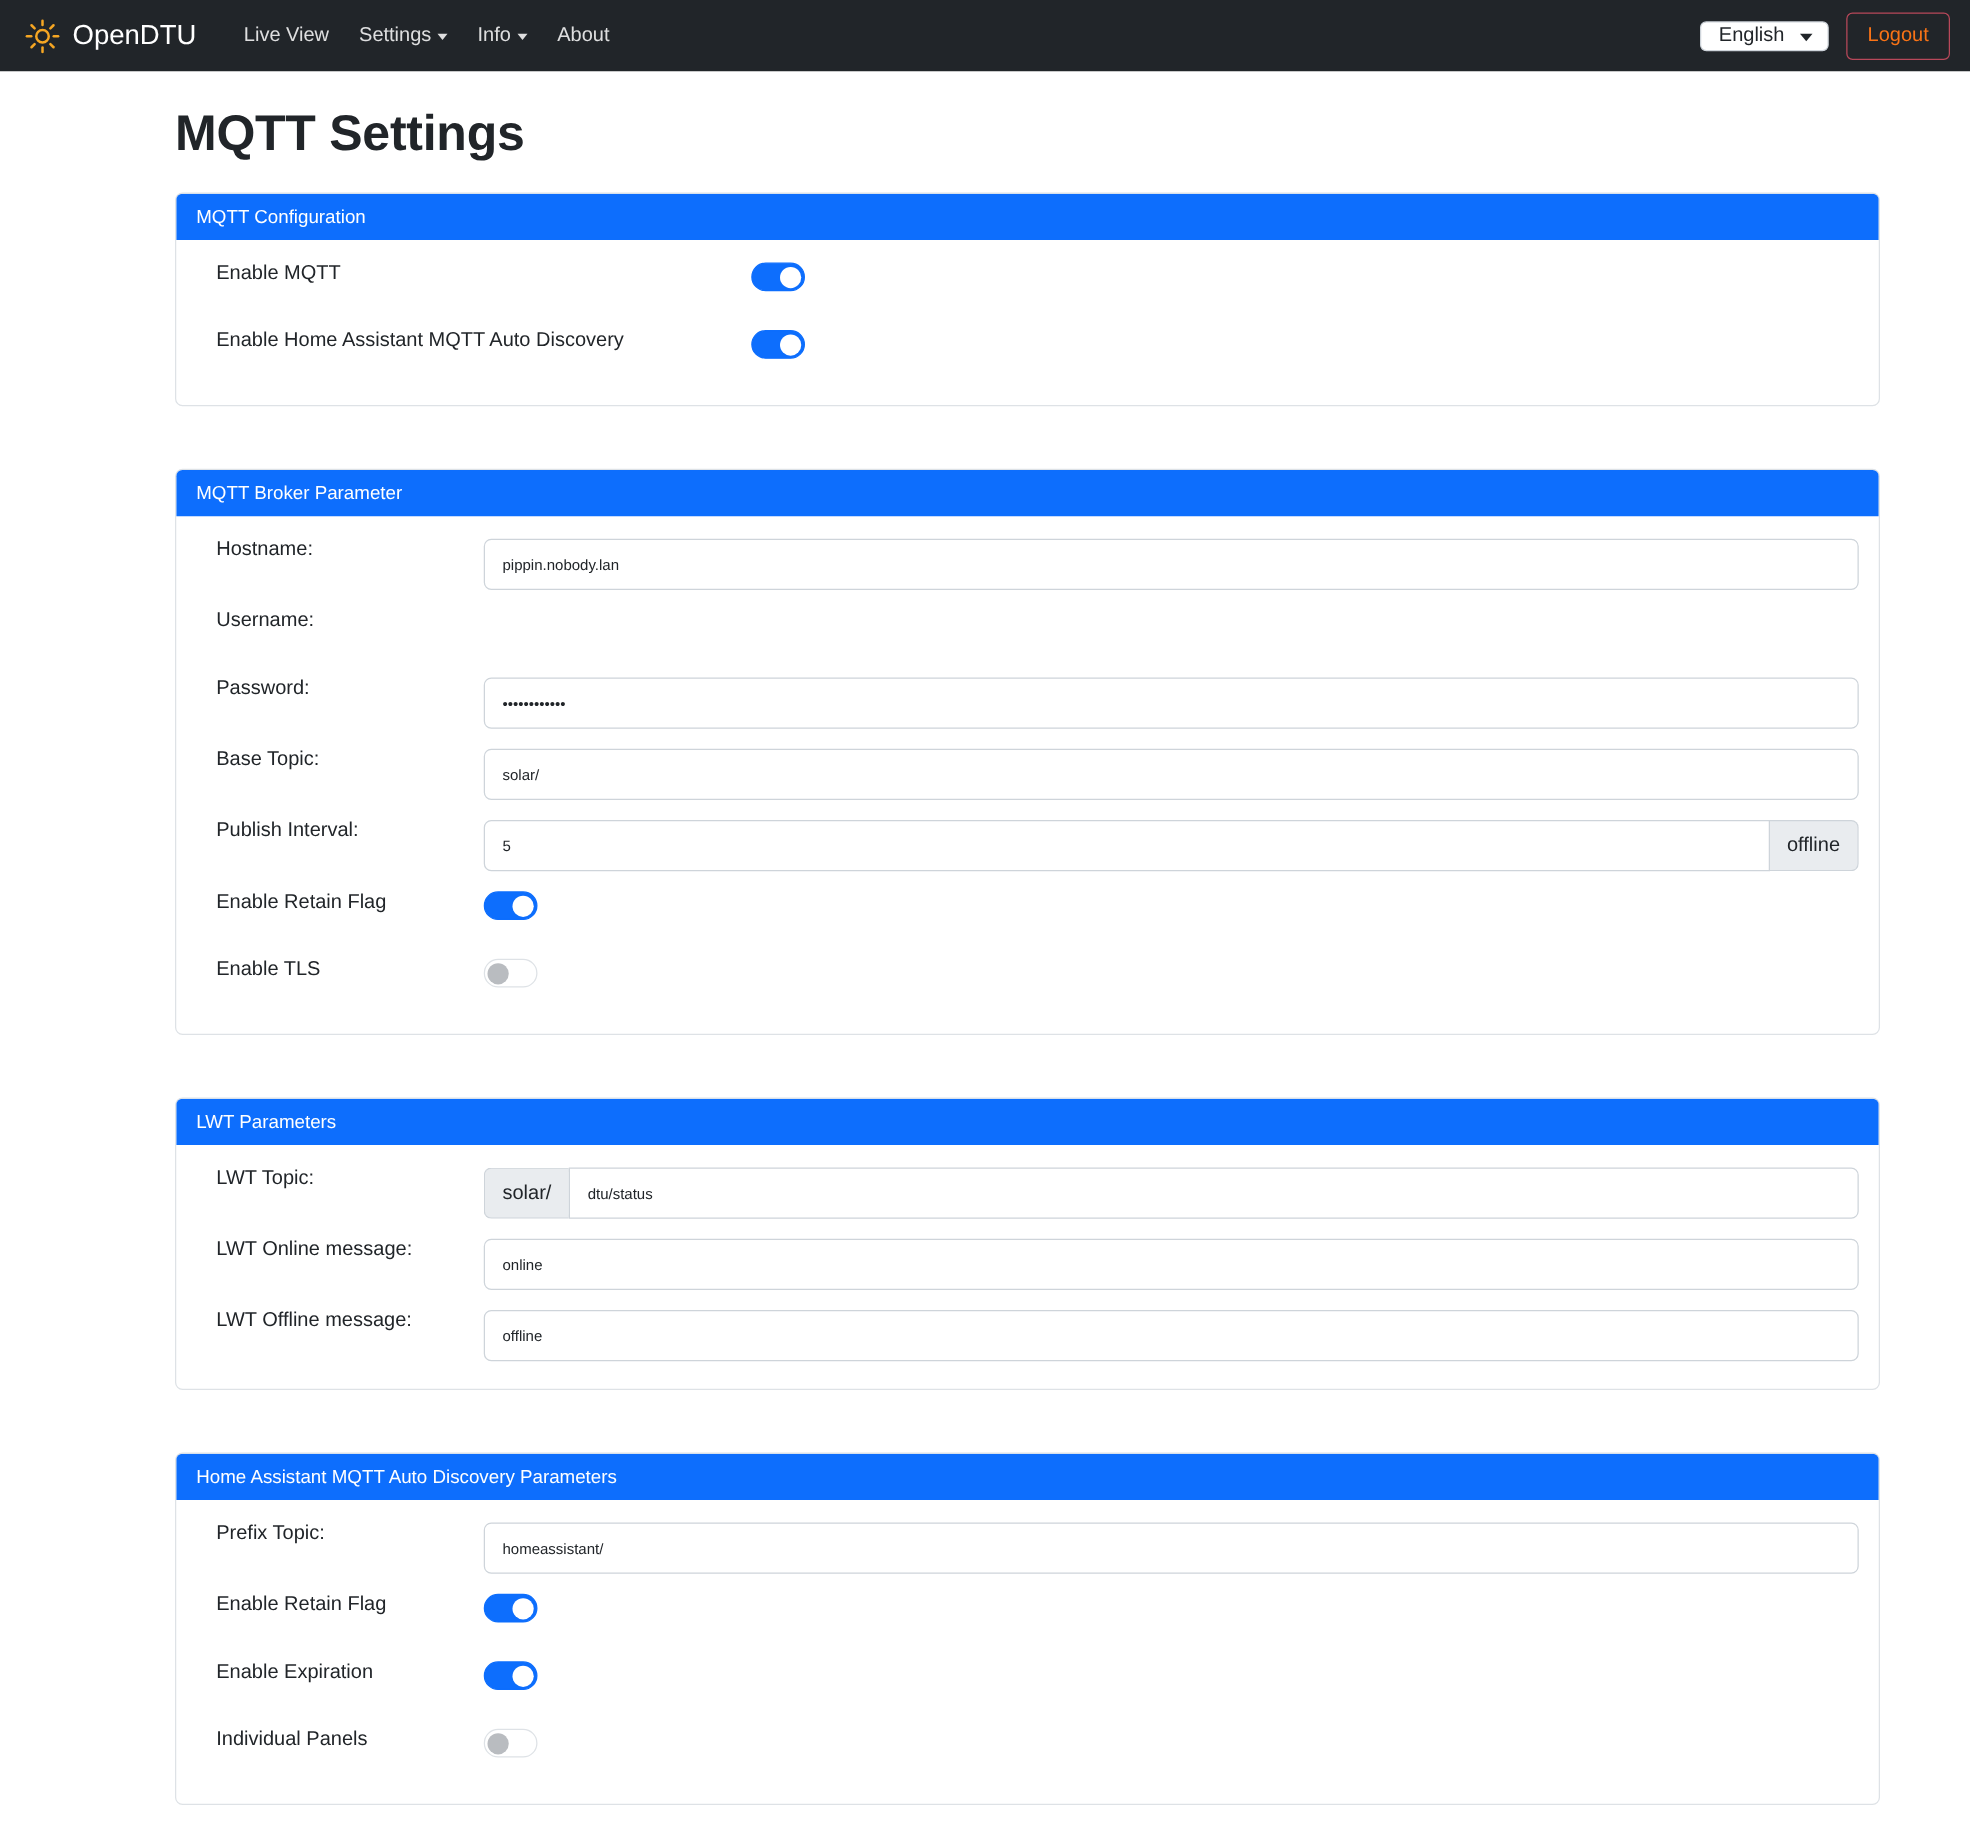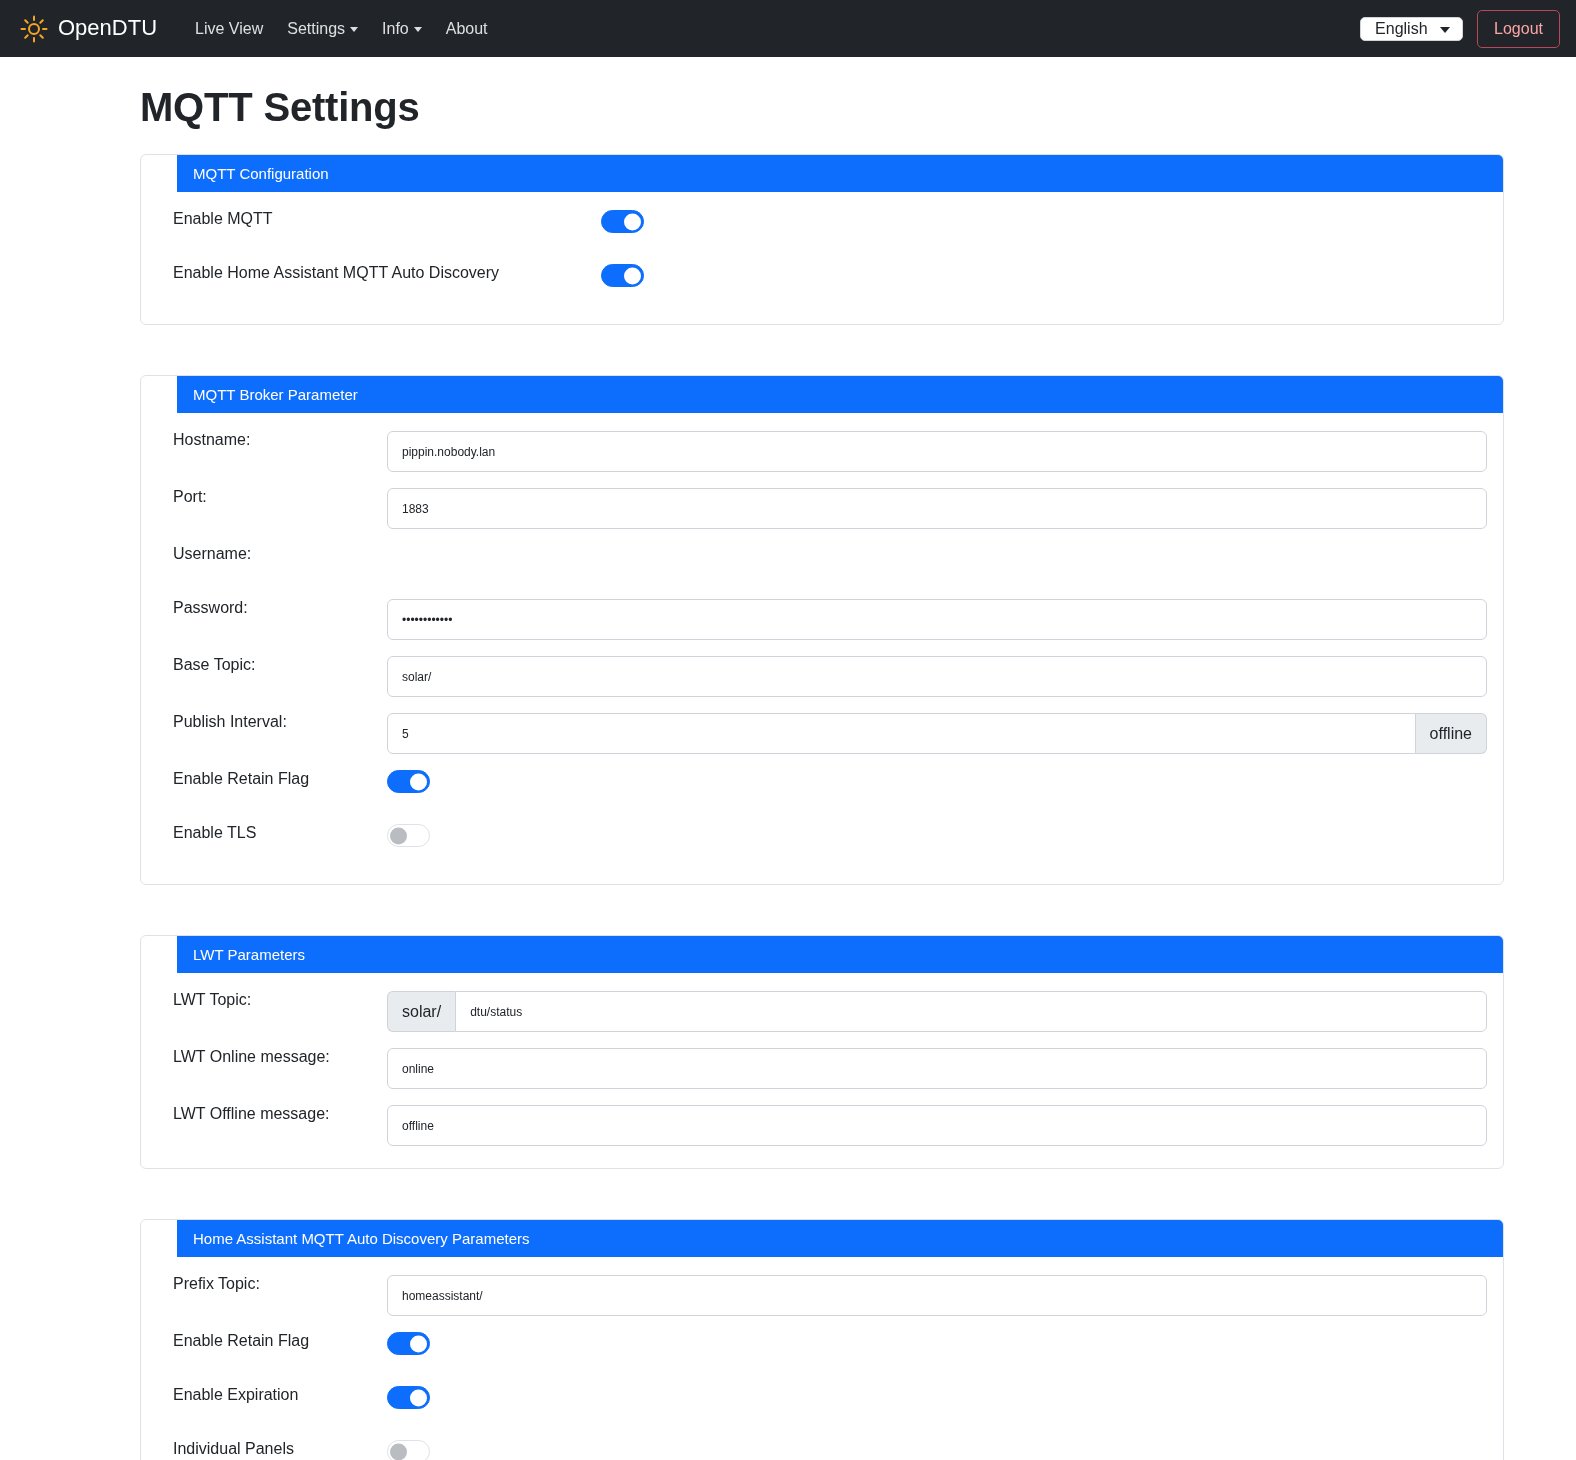--- a/index.html
+++ b/index.html
@@ -75,21 +75,21 @@
     right: 13px; top: 50%;
     margin-top: -2px;
     width: 0; height: 0;
     border-left: 5px solid transparent;
     border-right: 5px solid transparent;
     border-top: 6px solid #212529;
     pointer-events: none;
   }
   .logout-btn {
     background: transparent;
-    color: #fca5a5;
+    color: #f97316;
     border: 1px solid #b8485a;
     border-radius: 5px;
     height: 38px;
     padding: 0 16px;
     font-size: 16px;
     font-family: "Liberation Sans", sans-serif;
     cursor: pointer;
   }
   
   .page { padding: 0 72px 30px 140px; }
@@ -105,21 +105,20 @@
     margin-bottom: 50px;
     background: #fff;
     overflow: hidden;
   }
   .card-header {
     background: #0d6efd;
     color: #ffffff;
     font-size: 15px;
     padding: 10px 16px;
     font-weight: normal;
-    margin-left: 36px;
   }
   .card-body { padding: 18px 16px 22px 16px; }
   .row {
     display: flex;
     align-items: flex-start;
     min-height: 38px;
     margin-bottom: 16px;
   }
   .row:last-child { margin-bottom: 0; }
   .row-label {
@@ -270,26 +269,20 @@
     <div class="card-header">MQTT Broker Parameter</div>
     <div class="card-body">
 
       <div class="row">
         <div class="row-label">Hostname:</div>
         <div class="field">
           <input class="input" value="pippin.nobody.lan" style="">
         </div>
       </div>
 
-      <div class="row">
-        <div class="row-label">Port:</div>
-        <div class="field">
-          <input class="input" value="1883" style="">
-        </div>
-      </div>
 
       <div class="row">
         <div class="row-label">Username:</div>
       </div>
 
       <div class="row">
         <div class="row-label">Password:</div>
         <div class="field">
           <input class="input" value="••••••••••••" style="">
         </div>

